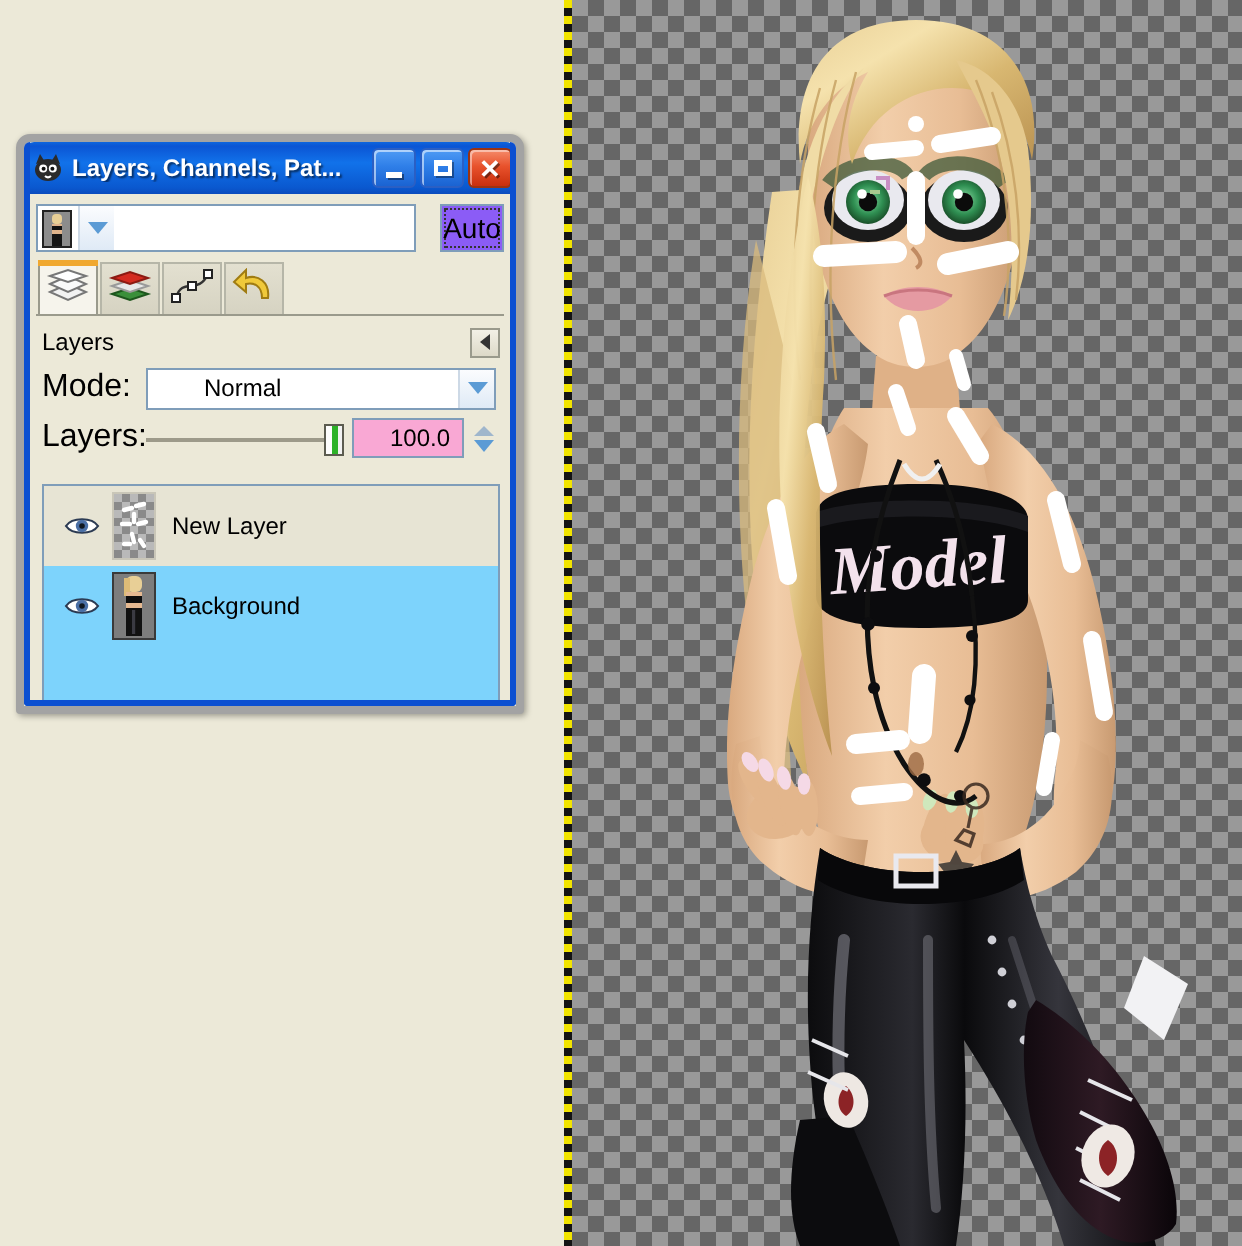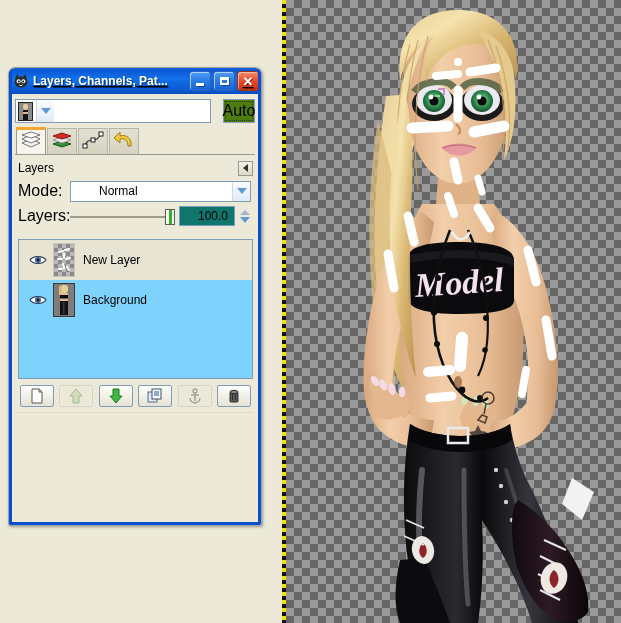--- a/index.html
+++ b/index.html
@@ -65,28 +65,27 @@
     pointer-events: none;
   }
   #artwork svg { display: block; }
 
   
   #layers-dialog {
     position: absolute;
     left: 8px;
     top: 67px;
     width: 254px;
-    height: 459px;
+    height: 290px;
     background: #ece9d8;
-    border: 1px solid #a3a3a3;
+    border: 4px solid #a3a3a3;
     border-radius: 7px 7px 2px 2px;
     box-sizing: border-box;
     box-shadow: 1px 1px 3px rgba(0,0,0,.35);
     overflow: hidden;
-    text-decoration: underline;
   }
   
   #dialog-frame {
     position: absolute;
     left: 0; top: 0; right: 0; bottom: 0;
     border: 3px solid #0b4fd1;
     border-top: none;
     border-radius: 0 0 2px 2px;
     box-sizing: border-box;
     pointer-events: none;
@@ -203,25 +202,25 @@
     background: linear-gradient(to bottom, #fbfcfe, #dfeaf6);
     display: flex; align-items: center; justify-content: center;
     align-self: stretch;
     border-left: 1px solid #cdd9e6;
     box-sizing: border-box;
   }
   #auto-button {
     width: 32px;
     margin-left: 12px;
     flex: 0 0 auto;
-    background: #4d7c0f;
+    background: #8b5cf6;
     border: 1px solid #7f9db9;
     box-sizing: border-box;
     display: flex; align-items: center; justify-content: center;
-    font-size: 16px;
+    font-size: 14px;
     cursor: pointer;
     position: relative;
   }
   #auto-button::after {
     content: "";
     position: absolute;
     left: 1px; top: 1px; right: 1px; bottom: 1px;
     border: 1px dotted #333;
   }
   #auto-label { position: relative; z-index: 1; }
@@ -352,21 +351,21 @@
     right: 0; top: 3px;
     width: 10px; height: 16px;
     background: linear-gradient(to right, #fdfdfd 0 35%, #2db228 35% 75%, #f2f2f2 75% 100%);
     border: 1px solid #5c5c50;
     box-sizing: border-box;
   }
   #opacity-spin {
     width: 56px;
     height: 20px;
     flex: 0 0 auto;
-    background: #0f766e;
+    background: #f9a8d4;
     border: 1px solid #7f9db9;
     box-sizing: border-box;
     display: flex;
     align-items: center;
     justify-content: flex-end;
     padding-right: 6px;
     font-size: 12px;
     cursor: text;
   }
   #opacity-arrows {

